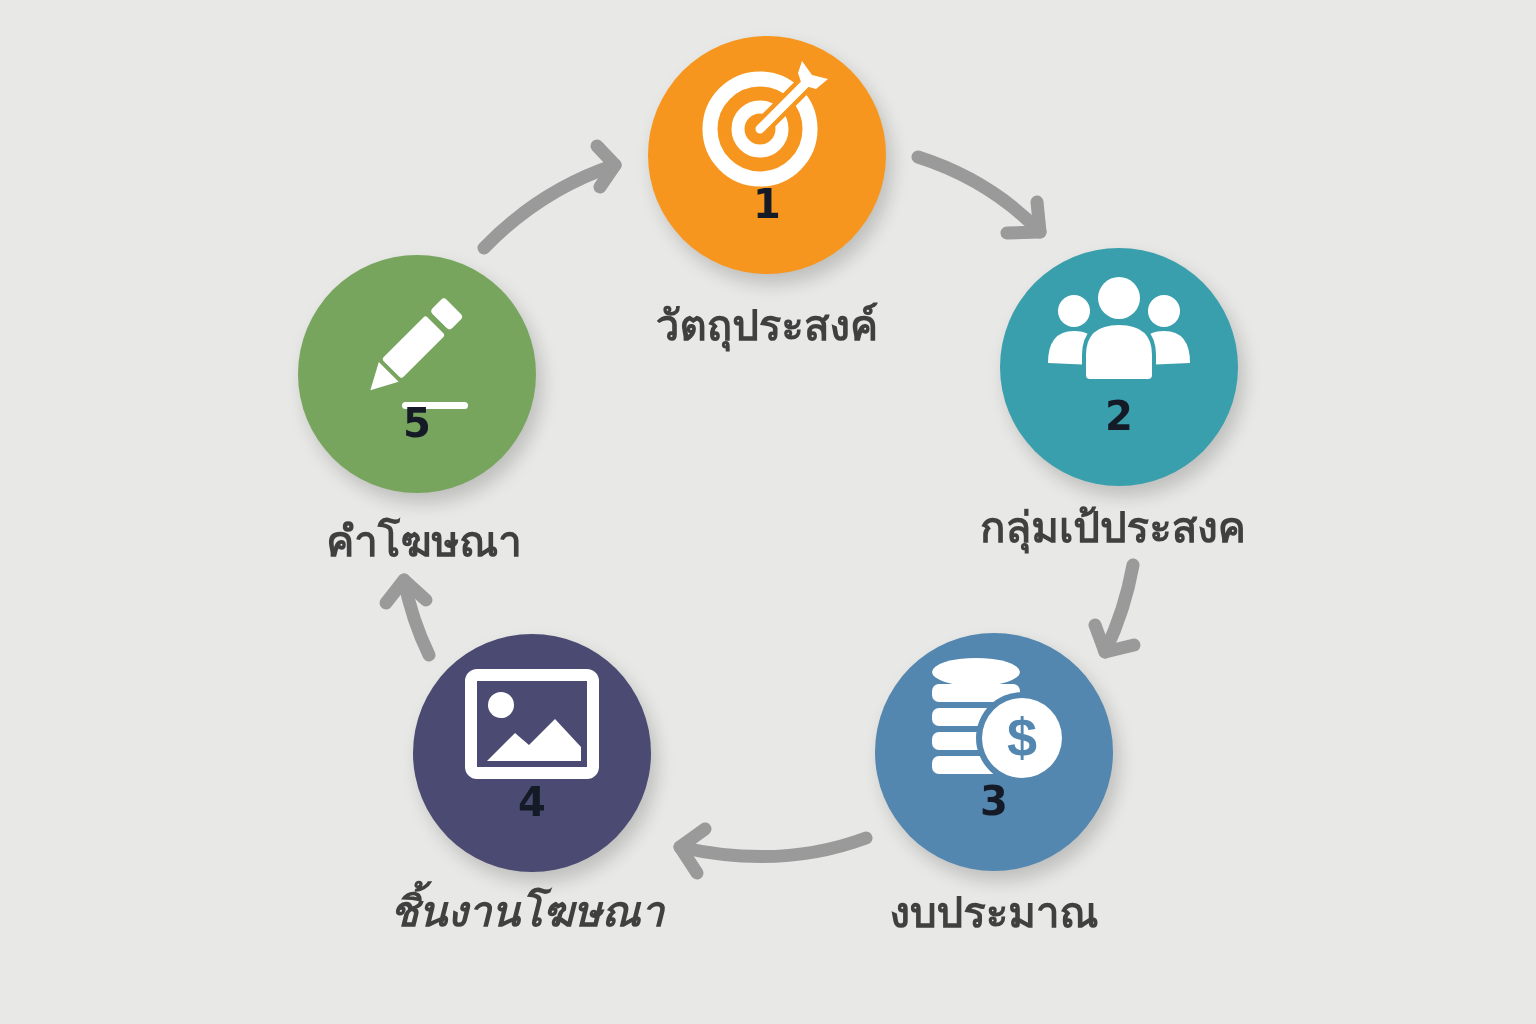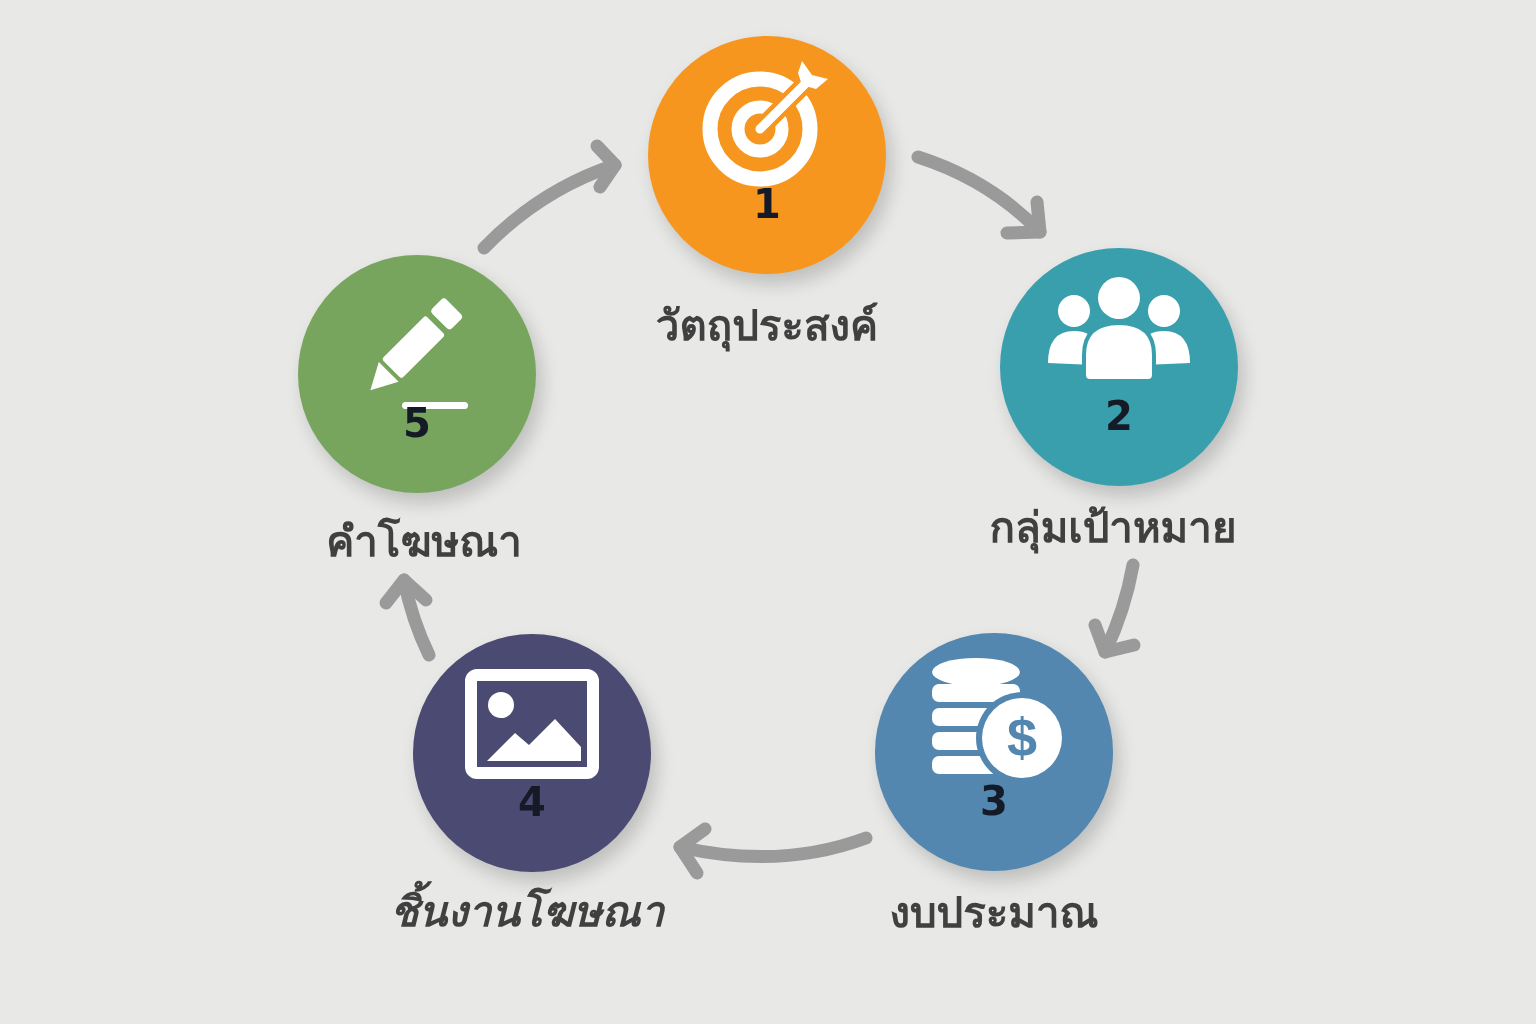--- a/index.html
+++ b/index.html
@@ -117,21 +117,21 @@
       <svg class="icon" viewBox="0 0 150 130" style="width:150px;">
         <circle cx="30" cy="38" r="16" fill="#ffffff"></circle>
         <circle cx="120" cy="38" r="16" fill="#ffffff"></circle>
         <circle cx="75" cy="25" r="21" fill="#ffffff"></circle>
         <path d="M4,90 Q4,58 30,58 Q48,58 50,70 L50,92 Z" fill="#ffffff"></path>
         <path d="M146,90 Q146,58 120,58 Q102,58 100,70 L100,92 Z" fill="#ffffff"></path>
         <path d="M40,102 L40,82 Q40,50 75,50 Q110,50 110,82 L110,102 Q110,108 104,108 L46,108 Q40,108 40,102 Z" fill="#ffffff" stroke="#3a9fad" stroke-width="4"></path>
       </svg>
       <div class="num">2</div>
     </div>
-    <div class="label" style="top:140px; left:-6px;">กลุ่มเป้าหมาย</div>
+    <div class="label" style="top:140px; left:-6px;">กลุ่มเป้ประสงค</div>
   </div>
 
   <div class="step" style="left:994px; top:752px;">
     <div class="circle" style="background:#5387b0;">
       <svg class="icon" viewBox="0 0 140 130" style="width:140px;">
         <ellipse cx="52" cy="14" rx="44" ry="14" fill="#ffffff"></ellipse>
         <rect x="8" y="26" width="88" height="18" rx="7" fill="#ffffff"></rect>
         <rect x="8" y="50" width="88" height="18" rx="7" fill="#ffffff"></rect>
         <rect x="8" y="74" width="88" height="18" rx="7" fill="#ffffff"></rect>
         <rect x="8" y="98" width="88" height="18" rx="7" fill="#ffffff"></rect>

